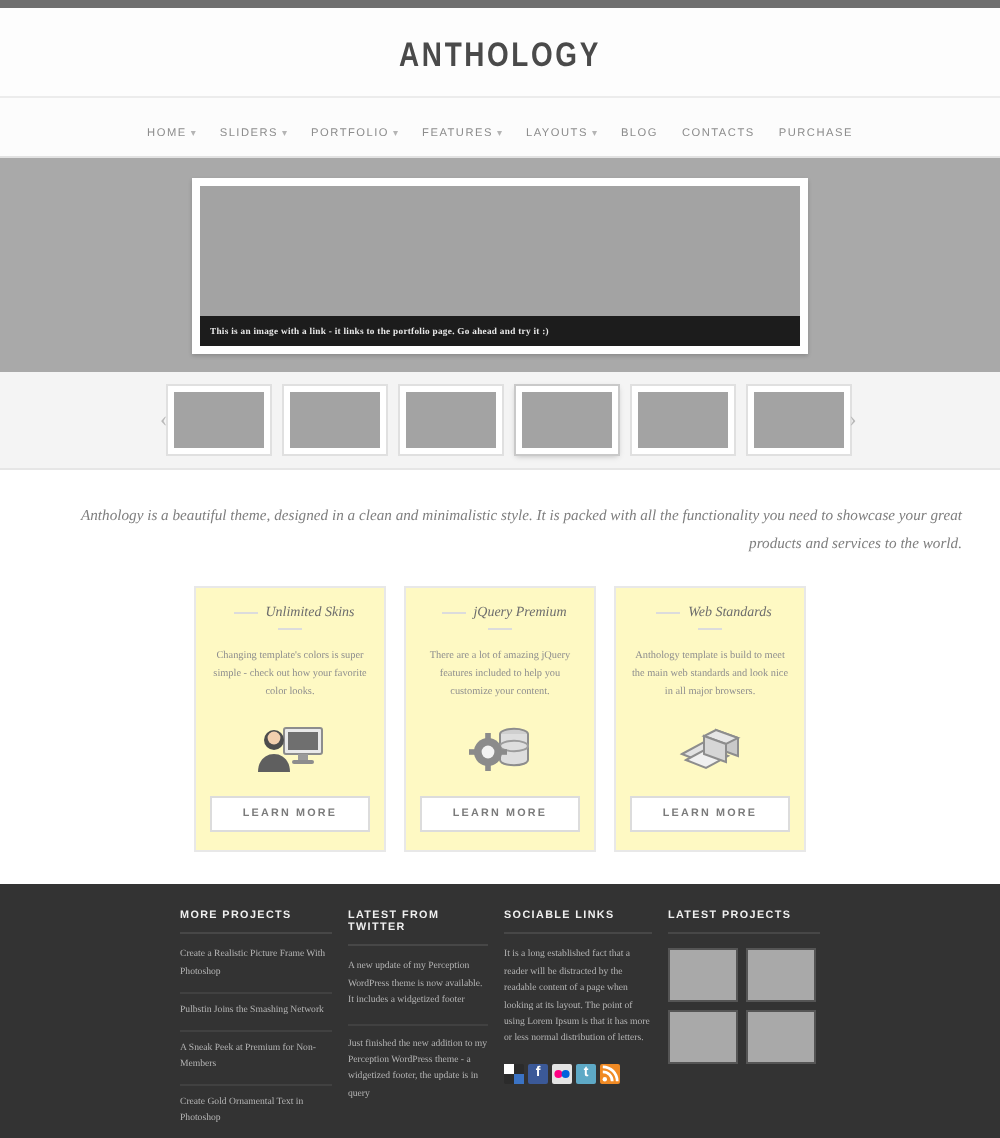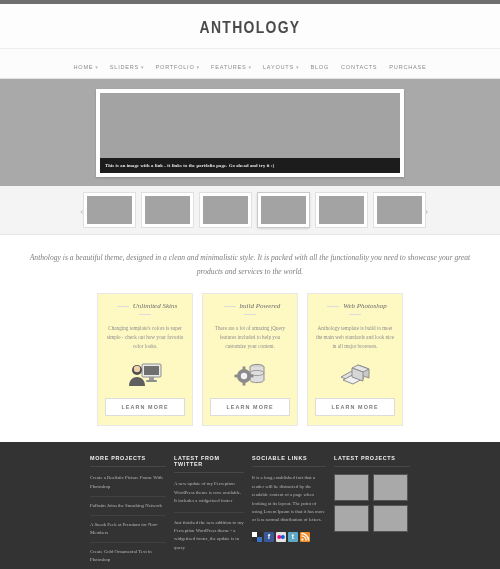--- a/index.html
+++ b/index.html
@@ -62,21 +62,21 @@
   .arrow{color:#b9b9b9;font-size:11px;width:10px;text-align:center;cursor:pointer;}
   .thumb{
     width:45px;height:28px;background:#a3a3a3;
     border:3px solid #fff;box-shadow:0 0 0 1px #e0e0e0;
     box-sizing:content-box;
   }
   .thumb.active{box-shadow:0 0 0 1px #c9c9c9, 0 1px 3px rgba(0,0,0,.25);}
 
   
   .intro{
-    text-align:center;padding:16px 19px 14px;
+    text-align:right;padding:16px 19px 14px;
     font-style:italic;color:#7e7e7e;font-size:7.6px;line-height:1.85;
   }
 
   
   .features{display:flex;justify-content:center;gap:9px;padding:0 0 16px;}
   .fbox{
     width:96px;background:#fef9c3;border:1px solid #e8e8e8;
     box-sizing:border-box;padding:8px 7px 9px;text-align:center;
   }
   .fbox h3{
@@ -177,21 +177,21 @@
             <rect x="21" y="16" width="5" height="3" fill="#9a9a9a"></rect>
             <rect x="18" y="19" width="11" height="2" rx="1" fill="#8d8d8d"></rect>
             <circle cx="9" cy="9" r="5" fill="#4d4d4d"></circle>
             <path d="M1 25c0-6 4-9 8-9s8 3 8 9z" fill="#5f5f5f"></path>
             <circle cx="9" cy="8" r="3.2" fill="#f2cfae"></circle>
           </svg>
         </div>
         <a class="learn" href="#">LEARN MORE</a>
       </div>
       <div class="fbox">
-        <h3><span class="rule"></span><span>build Powered</span><span class="rule"></span></h3>
+        <h3><span class="rule"></span><span>jQuery Premium</span><span class="rule"></span></h3>
         <p>There are a lot of amazing jQuery features included to help you customize your content.</p>
         <div class="ficon">
           <svg width="34" height="26" viewBox="0 0 34 26">
             <ellipse cx="24" cy="6" rx="7" ry="2.6" fill="#cfcfcf" stroke="#8d8d8d"></ellipse>
             <path d="M17 6v13c0 1.5 3.1 2.6 7 2.6s7-1.1 7-2.6V6" fill="#dedede" stroke="#8d8d8d"></path>
             <ellipse cx="24" cy="12" rx="7" ry="2.6" fill="none" stroke="#9c9c9c"></ellipse>
             <g fill="#8b8b8b">
               <circle cx="11" cy="15" r="7"></circle>
             </g>
             <circle cx="11" cy="15" r="3.2" fill="#f2f2f2"></circle>
@@ -199,21 +199,21 @@
               <rect x="9.6" y="5.5" width="2.8" height="4"></rect>
               <rect x="9.6" y="20.5" width="2.8" height="4"></rect>
               <rect x="1.5" y="13.6" width="4" height="2.8"></rect>
               <rect x="16.5" y="13.6" width="4" height="2.8"></rect>
             </g>
           </svg>
         </div>
         <a class="learn" href="#">LEARN MORE</a>
       </div>
       <div class="fbox">
-        <h3><span class="rule"></span><span>Web Photoshop</span><span class="rule"></span></h3>
+        <h3><span class="rule"></span><span>Web Standards</span><span class="rule"></span></h3>
         <p>Anthology template is build to meet the main web standards and look nice in all major browsers.</p>
         <div class="ficon">
           <svg width="34" height="26" viewBox="0 0 34 26">
             <path d="M3 16l11-6 10 4-11 6z" fill="#e2e2e2" stroke="#8d8d8d"></path>
             <path d="M5 19l11-6 10 4-11 6z" fill="#f0f0f0" stroke="#8d8d8d"></path>
             <path d="M20 4l11 4v9l-11-4z" fill="#c9c9c9" stroke="#8d8d8d"></path>
             <path d="M20 4l-6 3 11 4 6-3z" fill="#e6e6e6" stroke="#8d8d8d"></path>
             <path d="M14 7v9l11 4V11z" fill="#d6d6d6" stroke="#8d8d8d"></path>
           </svg>
         </div>

